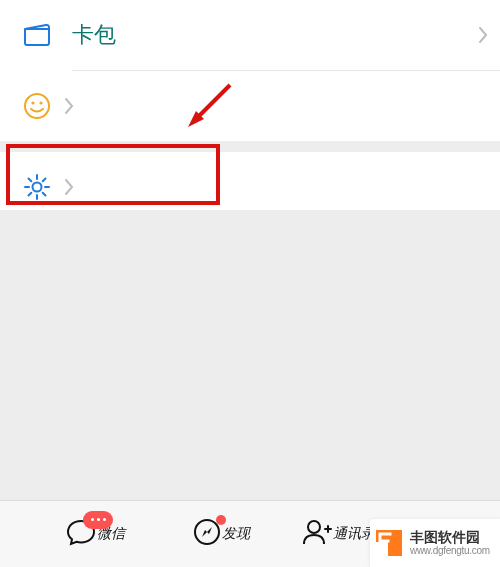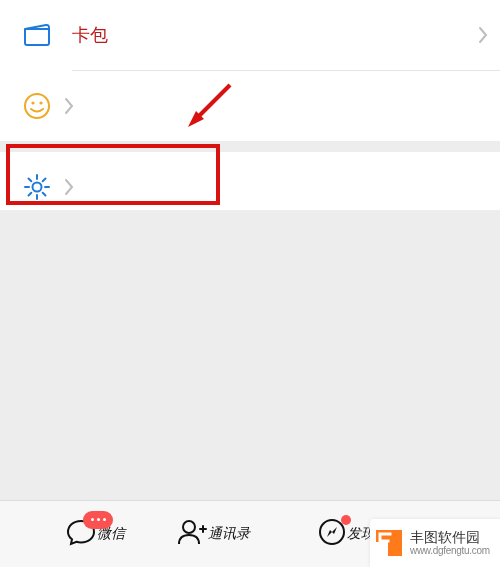--- a/index.html
+++ b/index.html
@@ -24,22 +24,22 @@
     width: 30px;
     height: 30px;
     flex: 0 0 30px;
     display: flex;
     align-items: center;
     justify-content: center;
   }
   .list-item .label {
     flex: 1;
     padding-left: 20px;
-    font-size: 18px;
-    color: #b91c1c;
+    font-size: 22px;
+    color: #0f766e;
   }
   .list-item .chevron {
     flex: 0 0 34px;
     height: 100%;
     display: flex;
     align-items: center;
     justify-content: center;
   }
   .divider-inset {
     margin-left: 72px;
@@ -149,21 +149,21 @@
     position: relative;
     margin-right: 6px;
   }
   .watermark .txt {
     display: flex;
     flex-direction: column;
     line-height: 1.15;
   }
   .watermark .txt .l1 {
     font-size: 14px;
-    font-weight: 400;
+    font-weight: 700;
     color: #333;
   }
   .watermark .txt .l2 {
     font-size: 10px;
     color: #888;
     letter-spacing: -0.3px;
   }
 </style>
 </head>
 <body>
@@ -251,40 +251,40 @@
             <span></span>
             <span></span>
           </div>
       </div>
     </div>
     <div class="tab-label">微信</div>
   </div>
 
   <div class="tab">
     <div class="tab-icon">
+      <svg width="30" height="30" viewBox="0 0 30 30">
+        <circle cx="15" cy="15" r="12" fill="none" stroke="#111" stroke-width="2"></circle>
+        <polygon points="15,15 20,10 17,17" fill="#111"></polygon>
+        <polygon points="15,15 10,20 13,13" fill="#111"></polygon>
+      </svg>
+      <div class="red-dot"></div>
+    </div>
+    <div class="tab-label">发现</div>
+  </div>
+
+  <div class="tab">
+    <div class="tab-icon">
       <svg width="32" height="30" viewBox="0 0 32 30">
         <circle cx="13" cy="10" r="6" fill="none" stroke="#111" stroke-width="2"></circle>
         <path d="M3 27 C3 20 8 18 13 18 C18 18 23 20 23 27" fill="none" stroke="#111" stroke-width="2"></path>
         <line x1="24" y1="12" x2="30" y2="12" stroke="#111" stroke-width="2" stroke-linecap="round"></line>
         <line x1="27" y1="9" x2="27" y2="15" stroke="#111" stroke-width="2" stroke-linecap="round"></line>
       </svg>
     </div>
     <div class="tab-label">通讯录</div>
-  </div>
-
-  <div class="tab">
-    <div class="tab-icon">
-      <svg width="30" height="30" viewBox="0 0 30 30">
-        <circle cx="15" cy="15" r="12" fill="none" stroke="#111" stroke-width="2"></circle>
-        <polygon points="15,15 20,10 17,17" fill="#111"></polygon>
-        <polygon points="15,15 10,20 13,13" fill="#111"></polygon>
-      </svg>
-      <div class="red-dot"></div>
-    </div>
-    <div class="tab-label">发现</div>
   </div>
 
   <div class="tab">
     <div class="tab-icon">
       <svg width="30" height="16" viewBox="0 0 30 16">
         <circle cx="10" cy="8" r="5" fill="#8fd36f"></circle>
         <circle cx="21" cy="6" r="6" fill="#20b759"></circle>
       </svg>
     </div>
     <div class="tab-label"></div>

